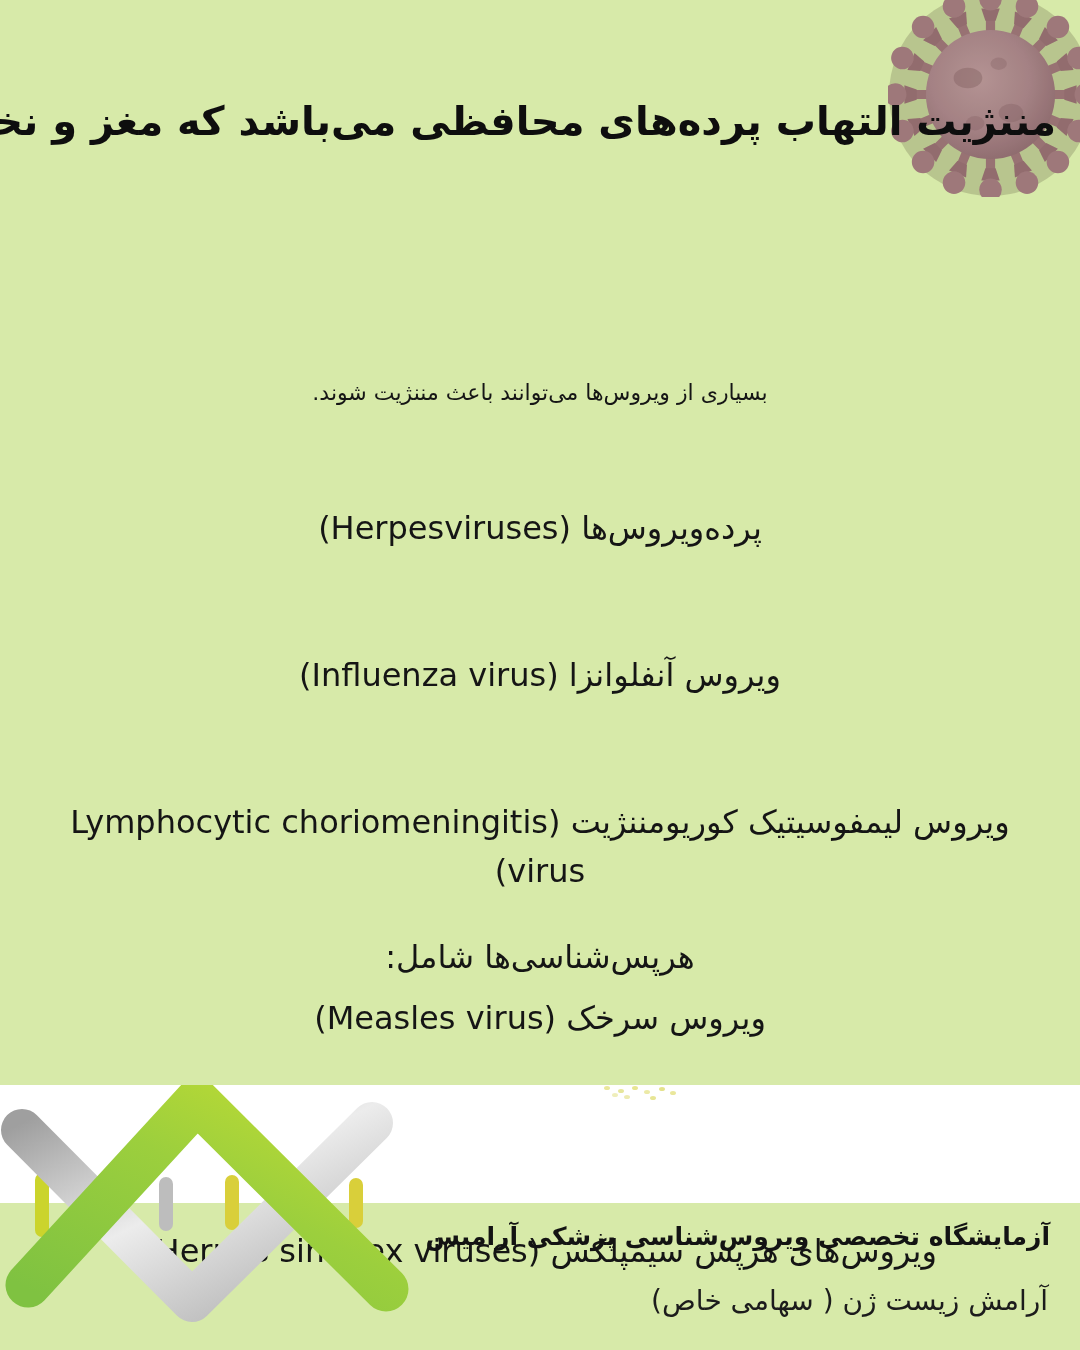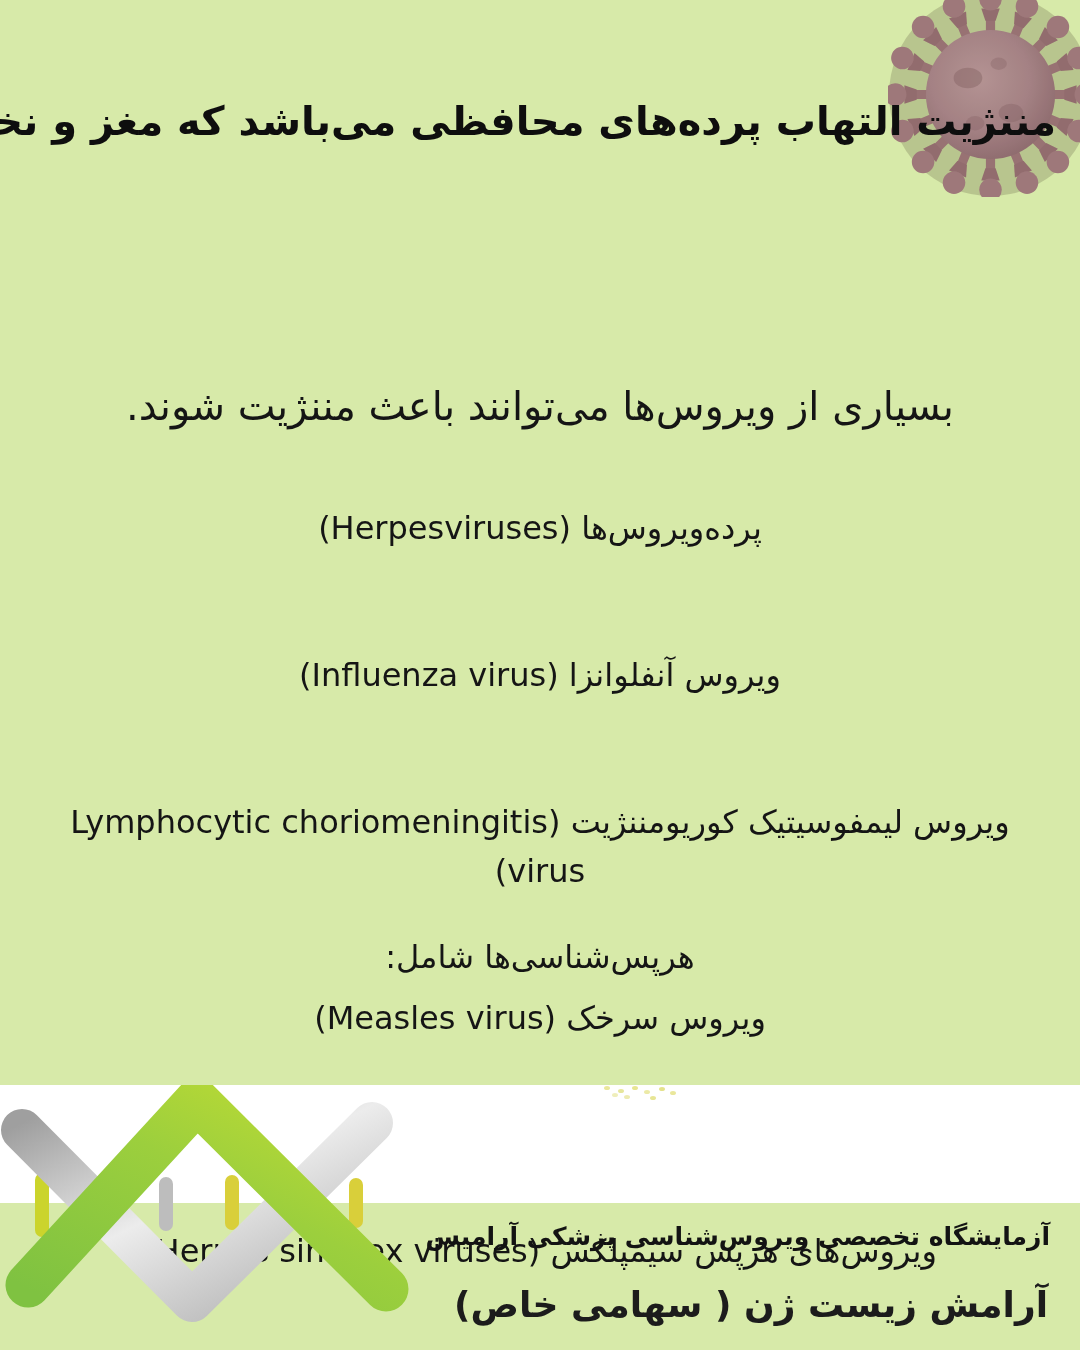--- a/index.html
+++ b/index.html
@@ -24,21 +24,21 @@
     text-align:right;
   }
   .virus-wrap{position:absolute;left:888px;top:-8px;width:205px;height:205px;z-index:1;}
   
   .center-block{
     position:absolute;left:0;right:0;
     direction:rtl;text-align:center;
     white-space:pre;
     color:#151515;
   }
-  .intro{top:274px;font-size:40px;line-height:53px;}
+  .intro{top:260px;font-size:22px;line-height:53px;}
   .causes{top:406px;font-size:32px;line-height:49px;}
   .herpes{top:835px;font-size:32px;line-height:49px;}
   
   .white-band{
     position:absolute;left:0;top:1085px;width:1080px;height:118px;
     background:#ffffff;z-index:2;
   }
   .sparkle{
     position:absolute;left:604px;top:1086px;width:6px;height:4px;border-radius:50%;
     background:#e3e07c;opacity:.75;z-index:3;
@@ -49,21 +49,21 @@
   .logo-svg{position:absolute;left:0;top:1085px;z-index:4;}
   .lab-name{
     position:absolute;right:30px;top:1222px;
     direction:rtl;white-space:pre;
     font-size:25px;font-weight:bold;color:#131313;
     z-index:5;letter-spacing:-1px;
   }
   .company-name{
     position:absolute;right:32px;top:1284px;
     direction:rtl;white-space:pre;
-    font-size:36px;color:#1c1c1c;z-index:5;font-weight:bold;
+    font-size:28px;color:#1c1c1c;z-index:5;
   }
 </style>
 </head>
 <body>
 
 <div class="canvas">
 
   <div class="virus-wrap">
     <svg width="205" height="205" viewBox="0 0 200 200">
       <defs>

